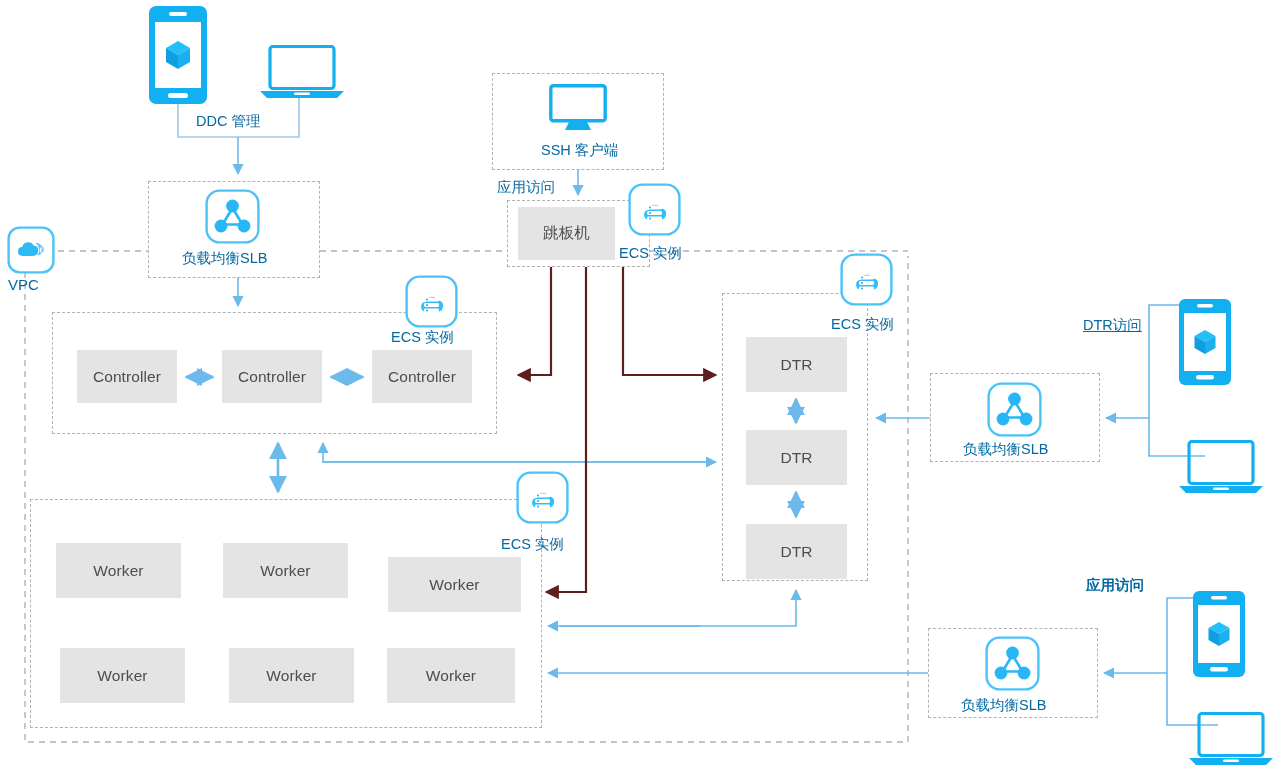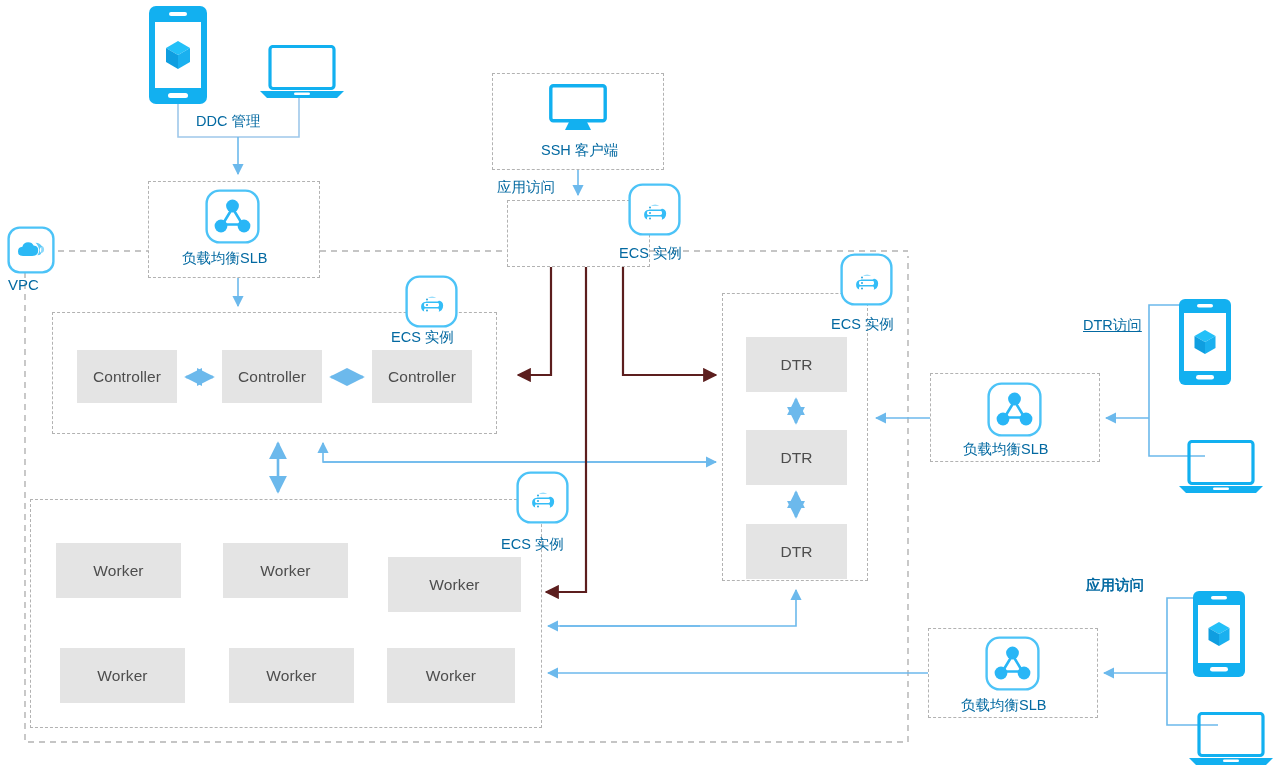--- a/index.html
+++ b/index.html
@@ -43,20 +43,21 @@
   <div class="grpbox" style="left:52px;top:312px;width:445px;height:122px;"></div>
 
   <div class="grpbox" style="left:30px;top:499px;width:512px;height:229px;"></div>
 
   <div class="grpbox" style="left:722px;top:293px;width:146px;height:288px;"></div>
 
   <div class="grpbox" style="left:930px;top:373px;width:170px;height:89px;"></div>
 
   <div class="grpbox" style="left:928px;top:628px;width:170px;height:90px;"></div>
 
+  <div class="graybox" style="left:518px;top:207px;width:97px;height:53px;">跳板机</div>
 
   <div class="graybox" style="left:77px;top:350px;width:100px;height:53px;">Controller</div>
   <div class="graybox" style="left:222px;top:350px;width:100px;height:53px;">Controller</div>
   <div class="graybox" style="left:372px;top:350px;width:100px;height:53px;">Controller</div>
 
   <div class="graybox" style="left:56px;top:543px;width:125px;height:55px;">Worker</div>
   <div class="graybox" style="left:223px;top:543px;width:125px;height:55px;">Worker</div>
   <div class="graybox" style="left:388px;top:557px;width:133px;height:55px;">Worker</div>
   <div class="graybox" style="left:60px;top:648px;width:125px;height:55px;">Worker</div>
   <div class="graybox" style="left:229px;top:648px;width:125px;height:55px;">Worker</div>

